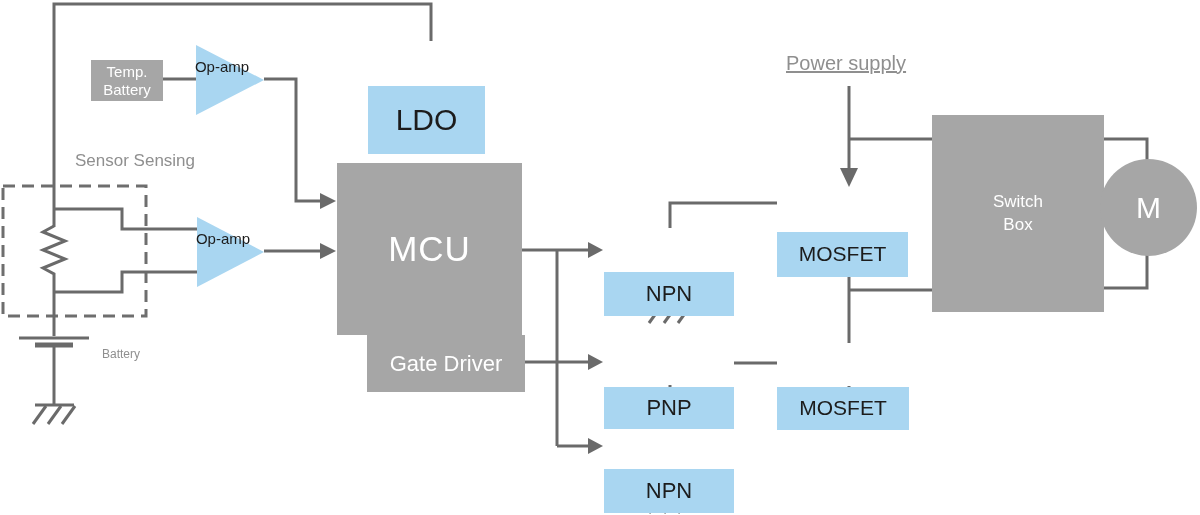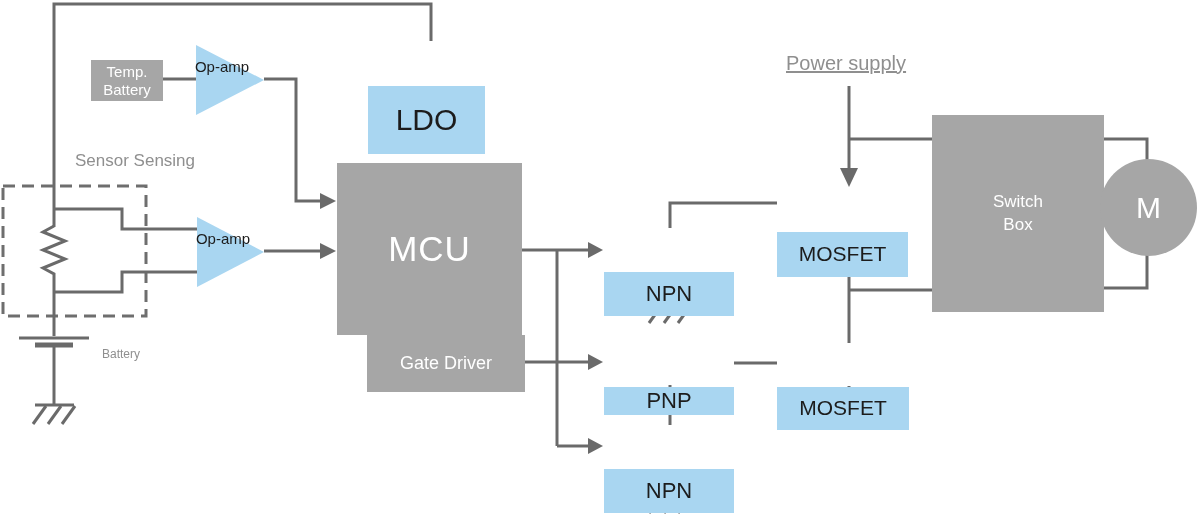--- a/index.html
+++ b/index.html
@@ -24,23 +24,23 @@
     align-items:center;justify-content:center;text-align:center;line-height:1.18;}
   .gray{background:var(--block-gray);color:var(--text-on-gray);}
   .blue{background:var(--block-blue);color:var(--text-on-blue);margin-top:44px;}
   .freelabel{position:absolute;z-index:2;color:var(--label-text);white-space:nowrap;}
   .overlay{position:absolute;z-index:3;display:flex;
     align-items:center;justify-content:center;text-align:center;
     color:var(--text-on-blue);line-height:1.15;}
   .b-temp{left:91px;top:60px;width:72px;height:41px;font-size:15px;}
   .b-ldo{left:368px;top:42px;width:117px;height:68px;font-size:30px;}
   .b-mcu{left:337px;top:143px;width:185px;height:172px;font-size:35px;letter-spacing:1px;margin-top:20px;}
-  .b-gate{left:367px;top:335px;width:158px;height:57px;font-size:18px;text-align:center;}
+  .b-gate{left:367px;top:335px;width:158px;height:57px;font-size:22px;text-align:center;}
   .b-npn1{left:604px;top:228px;width:130px;height:44px;font-size:22px;}
-  .b-pnp{left:604px;top:343px;width:130px;height:28px;font-size:22px;}
+  .b-pnp{left:604px;top:343px;width:130px;height:42px;font-size:22px;}
   .b-npn2{left:604px;top:425px;width:130px;height:44px;font-size:22px;}
   .b-mos1{left:777px;top:188px;width:131px;height:45px;font-size:21px;}
   .b-mos2{left:777px;top:343px;width:132px;height:43px;font-size:21px;}
   .b-switch{left:932px;top:115px;width:172px;height:197px;font-size:17px;line-height:1.35;align-items:center;}
   .b-motor{left:1100px;top:159px;width:97px;height:97px;border-radius:50%;font-size:30px;}
   .l-cs{left:75px;top:151px;font-size:17px;}
   .l-batt{left:102px;top:347px;font-size:12px;}
   .l-ps{left:786px;top:52px;font-size:20px;text-decoration:underline;}
   .o-op1{left:196px;top:58px;width:52px;font-size:15px;}
   .o-op2{left:197px;top:230px;width:52px;font-size:15px;}

